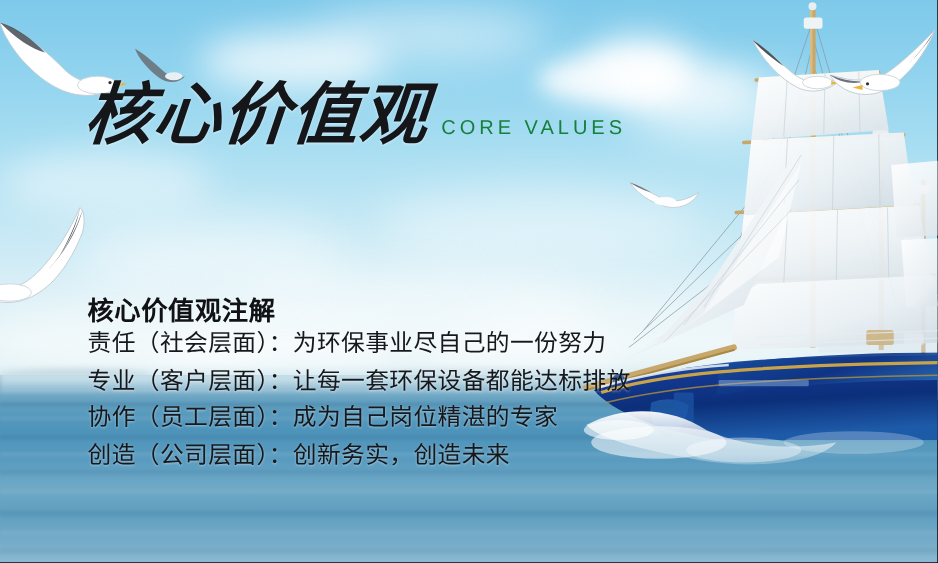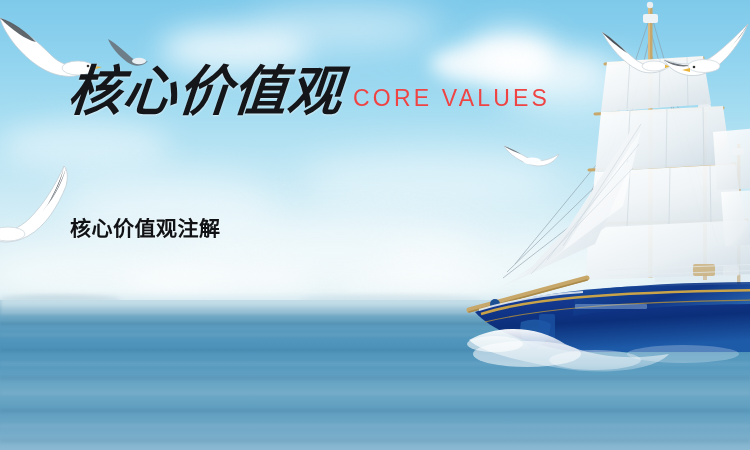--- a/index.html
+++ b/index.html
@@ -80,44 +80,44 @@
     font-weight:700;
     font-size:54px;
     line-height:58px;
     color:#14161a;
     letter-spacing:1px;
     font-style:italic;
     transform:skewX(-5deg);
     text-shadow:0 1px 2px rgba(255,255,255,.55);
   }
   .title-en{
-    font-size:23px;
+    font-size:16px;
     letter-spacing:3.2px;
-    color:#ef4444;
+    color:#15803d;
     font-weight:400;
     padding-bottom:8px;
   }
   .subtitle{
     position:absolute;left:70px;top:140px;
     font-size:30px;
     letter-spacing:3px;
     color:#17191d;
     font-weight:400;
     text-shadow:0 1px 2px rgba(255,255,255,.5);
   }
   .subtitle .sep{
     color:#17191d;
     padding:0 6px;
     font-size:24px;
     position:relative;
     top:-3px;
   }
 
   .notes-head{
-    position:absolute;left:70px;top:212px;
+    position:absolute;left:70px;top:232px;
     font-size:21px;
     font-weight:700;
     color:#101215;
     letter-spacing:.5px;
     text-shadow:0 1px 2px rgba(255,255,255,.5);
   }
   .notes-list{
     position:absolute;left:70px;top:261px;
     margin:0;padding:0;list-style:none;
   }
@@ -369,15 +369,21 @@
   <div id="text-layer">
 
     <div class="title-row">
       <span class="title-cn">核心价值观</span>
       <span class="title-en">CORE VALUES</span>
     </div>
 
 
     <div class="notes-head">核心价值观注解</div>
 
+    <ul class="notes-list">
+      <li class="note-line">责任（社会层面）：为环保事业尽自己的一份努力</li>
+      <li class="note-line">专业（客户层面）：让每一套环保设备都能达标排放</li>
+      <li class="note-line">协作（员工层面）：成为自己岗位精湛的专家</li>
+      <li class="note-line">创造（公司层面）：创新务实，创造未来</li>
+    </ul>
 
   </div>
 </div>
 
 </body></html>

